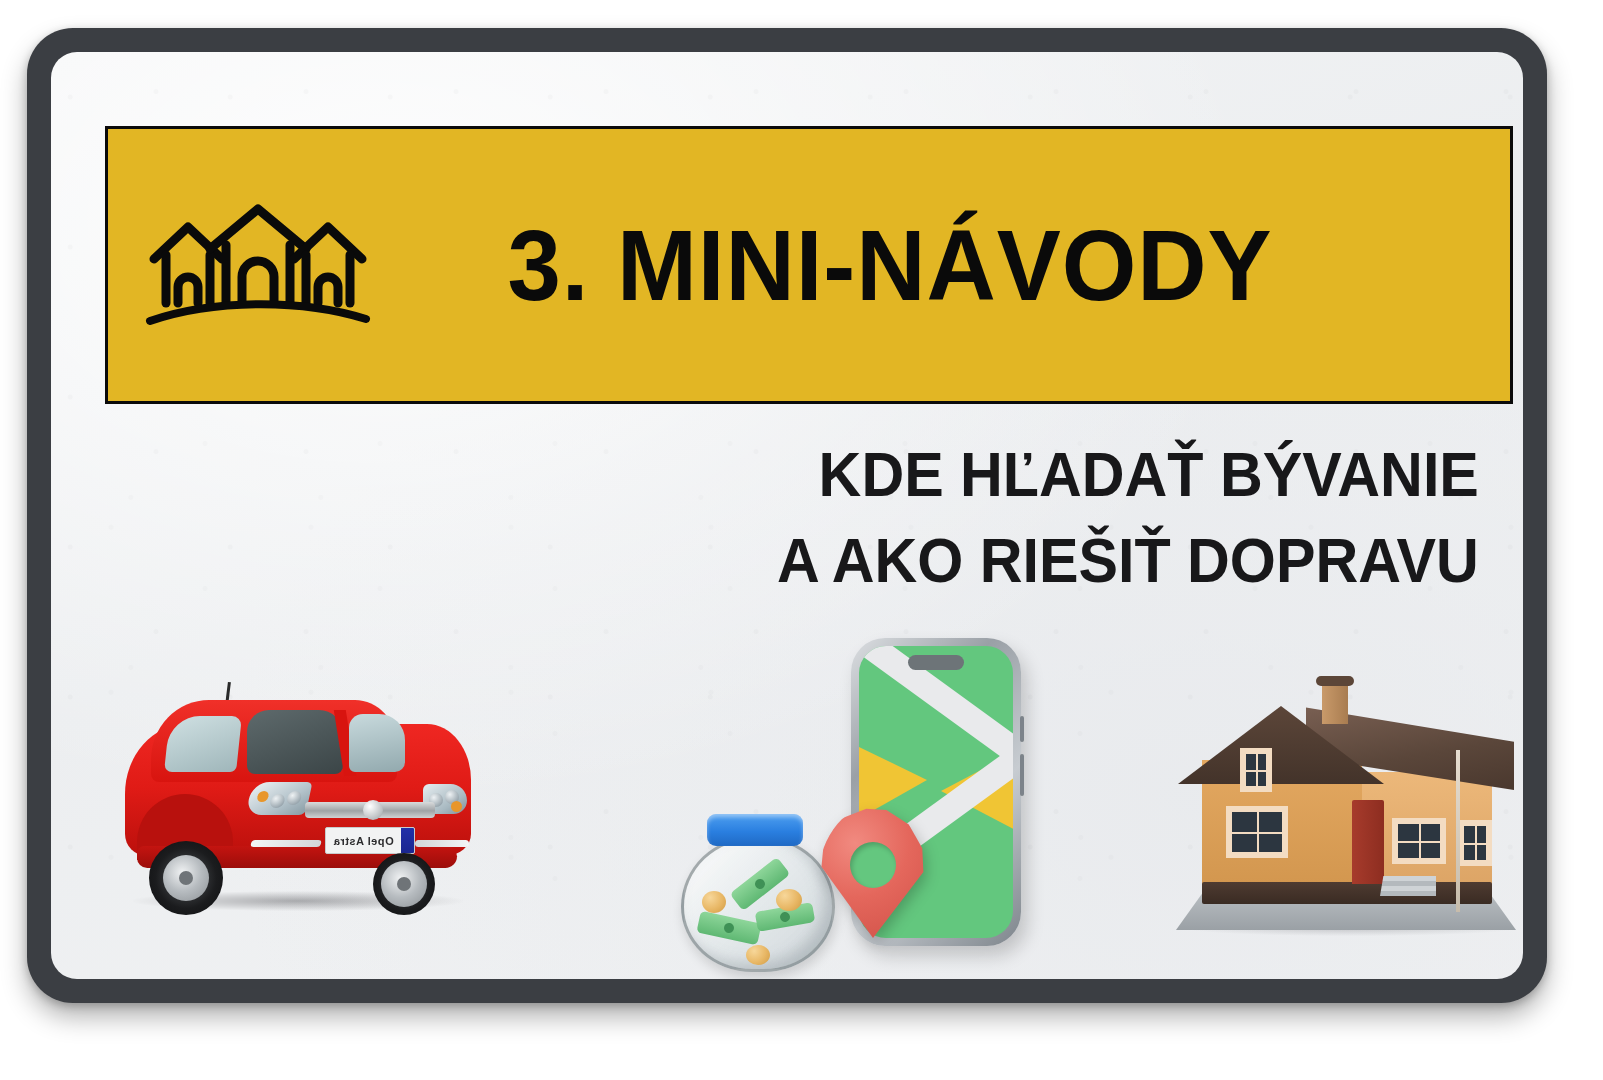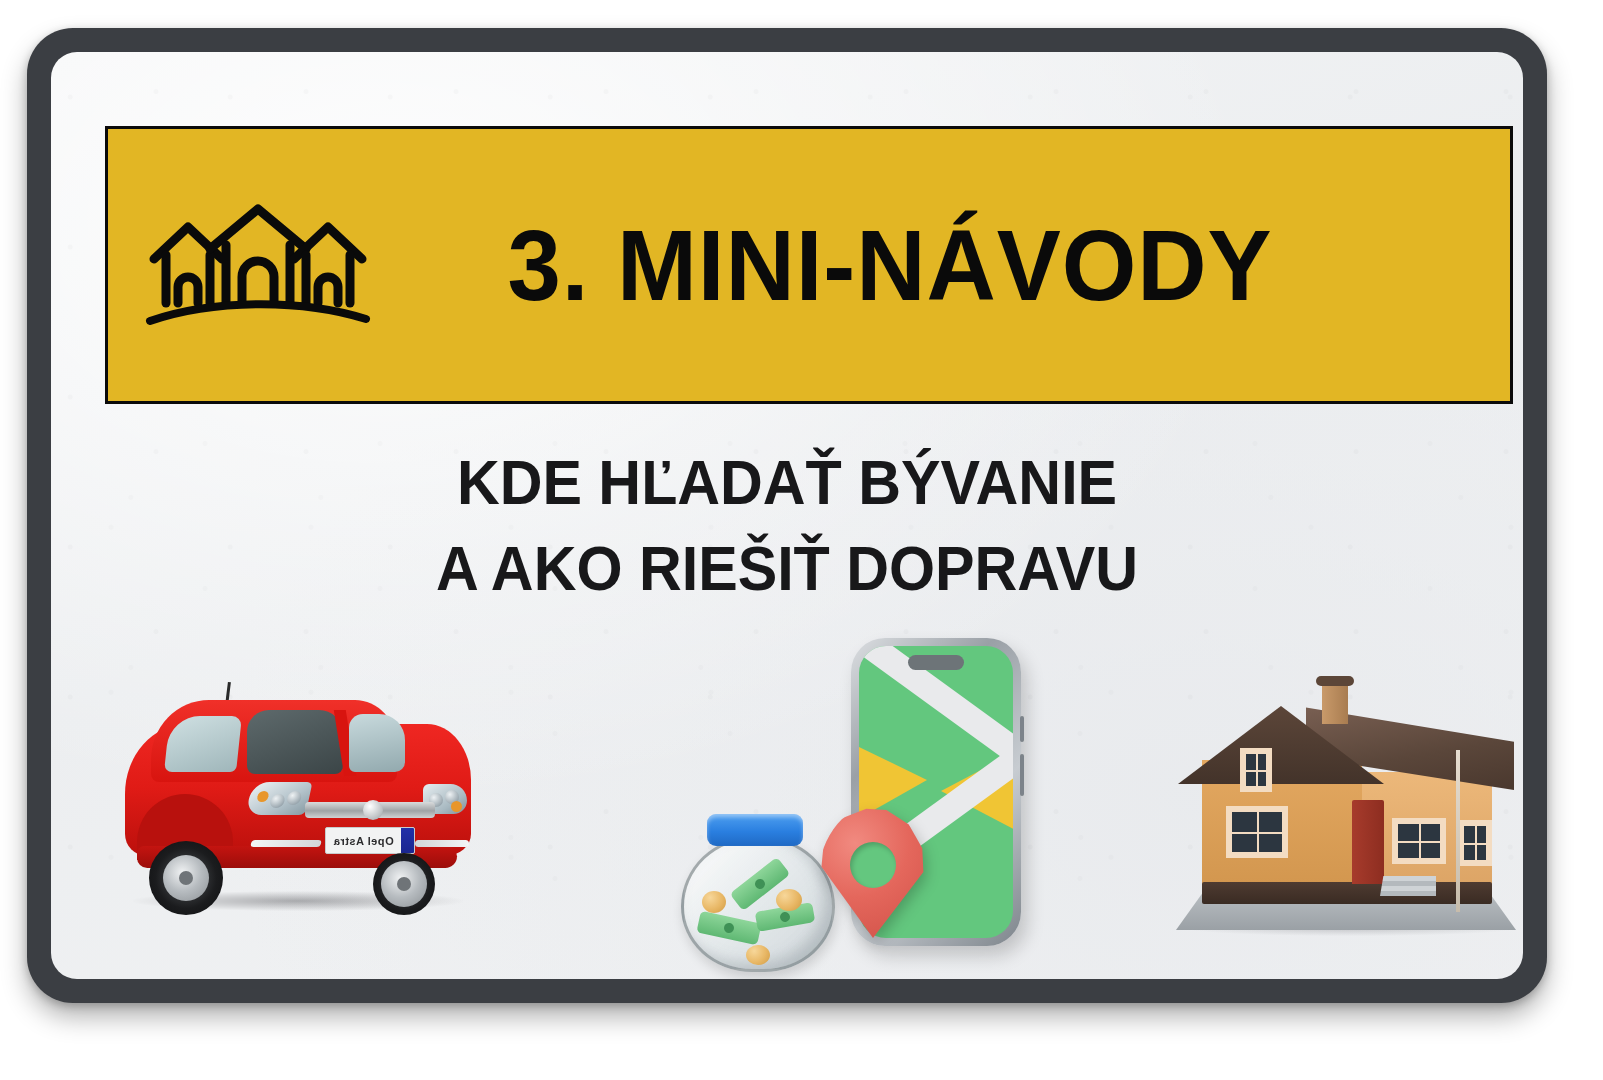--- a/index.html
+++ b/index.html
@@ -95,22 +95,22 @@
     padding-right: 118px;
     white-space: nowrap;
     transform: scaleX(0.95);
   }
 
   
   .subtitle {
     position: absolute;
     left: 0;
     right: 0;
-    top: 388px;
-    text-align: center;
+    top: 380px;
+    text-align: right;
   }
 
   .subtitle-line {
     font-family: "Liberation Sans", sans-serif;
     font-weight: bold;
     font-size: 63px;
     color: #18181a;
     line-height: 1.36;
     letter-spacing: 0px;
     white-space: nowrap;

